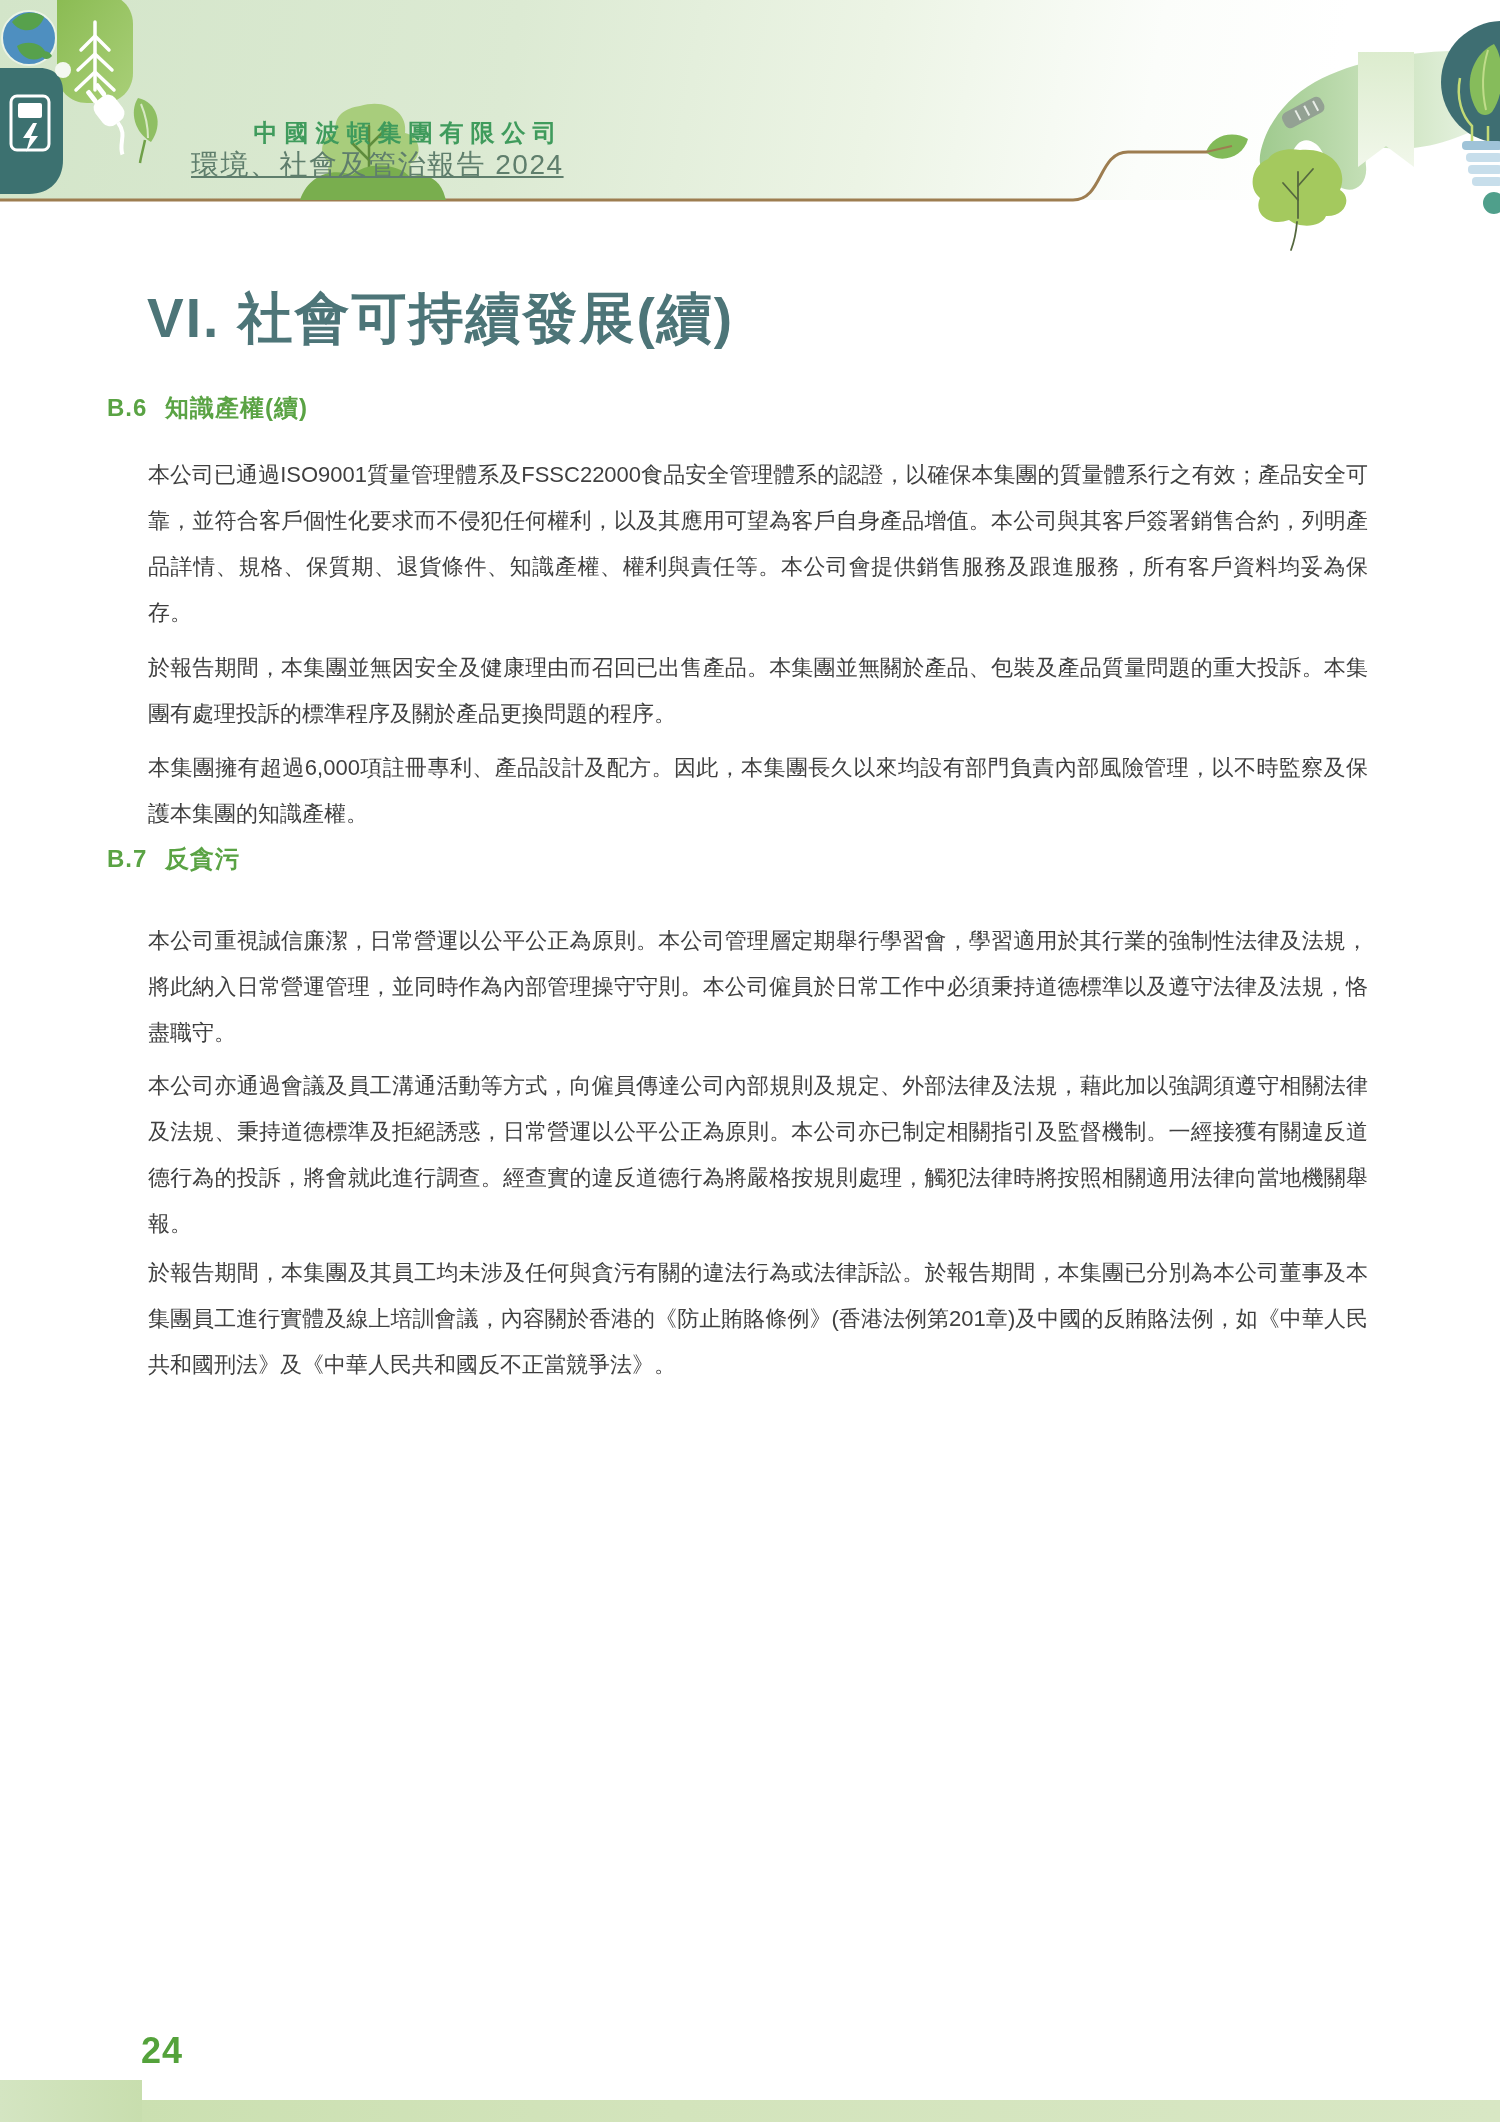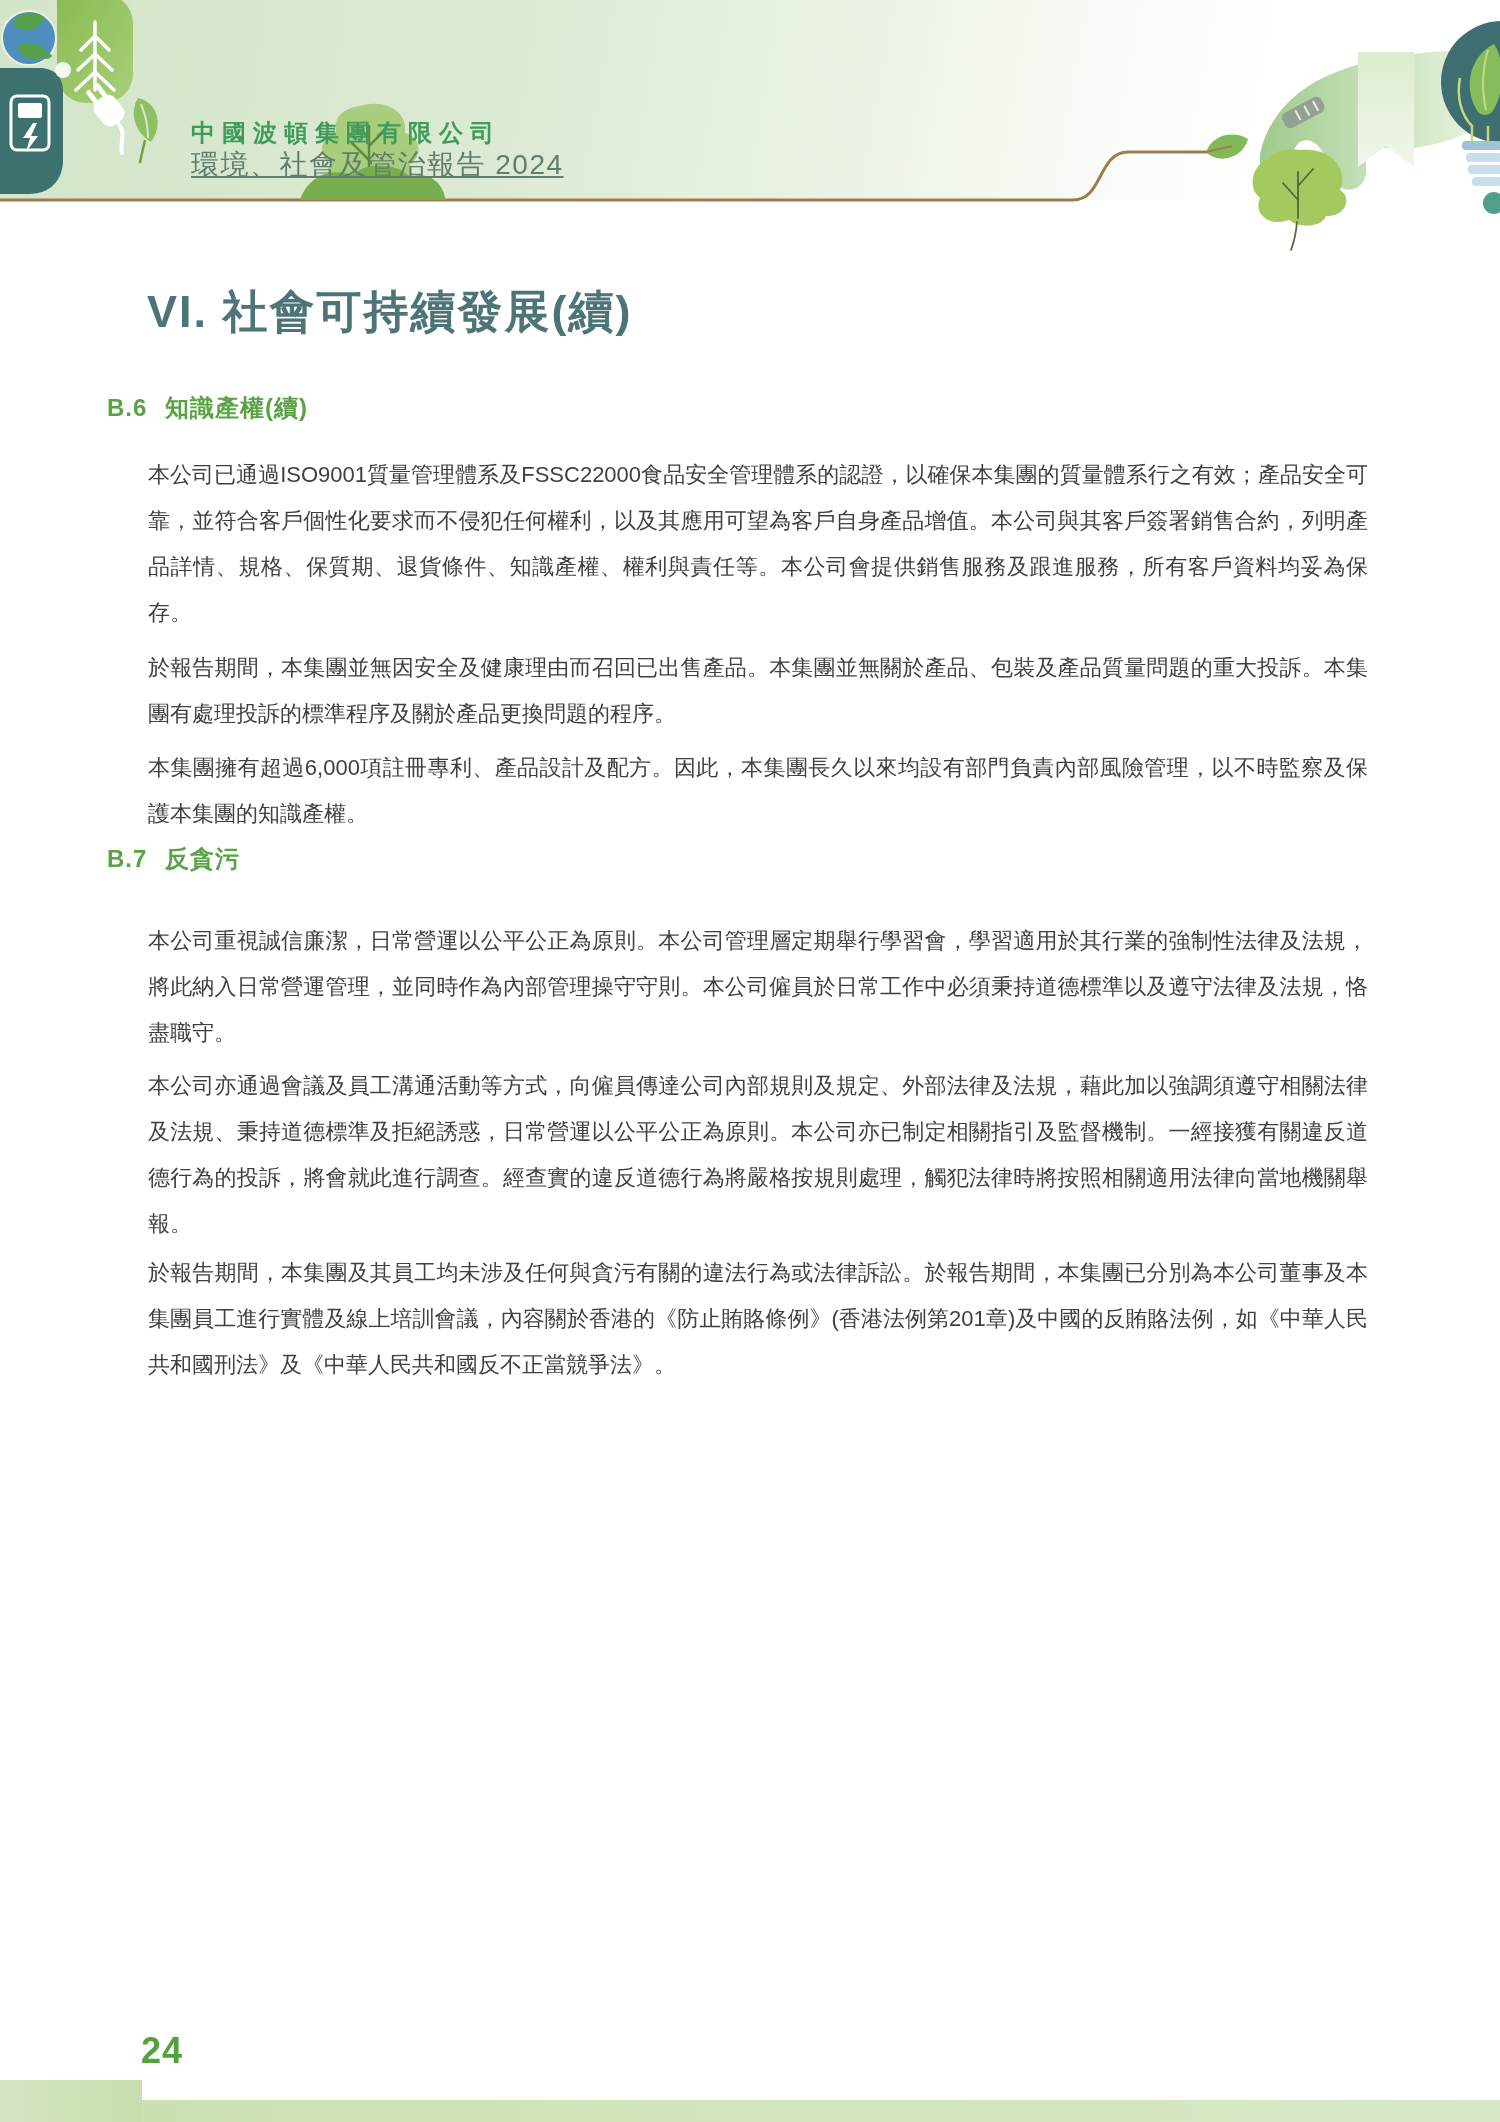--- a/index.html
+++ b/index.html
@@ -7,31 +7,31 @@
     position:relative;width:1500px;height:2122px;margin:0 auto;
     background:#ffffff;overflow:hidden;
     font-family:"Liberation Sans", sans-serif;
   }
   
   .header-bg{
     position:absolute;left:0;top:0;width:1500px;height:200px;
     background:linear-gradient(100deg,#d3e5c9 0%,#dcead3 34%,#ecf4e5 58%,#fbfdfa 76%,#ffffff 88%);
   }
   .decor{position:absolute;left:0;top:0;pointer-events:none;}
-  .company-block{position:absolute;left:191px;top:118px;}
+  .company-block{position:absolute;left:191px;top:118px;text-align:right;}
   .company-name{
     color:#3f9b5c;font-weight:bold;font-size:24px;letter-spacing:7px;line-height:30px;
   }
   .report-title{
     color:#5f7e6c;font-size:28px;letter-spacing:1.5px;line-height:28px;margin-top:3px;text-decoration:underline;
   }
   
   .chapter-title{
     position:absolute;left:147px;top:282px;margin:0;
-    color:#4d7578;font-size:45px;font-weight:bold;letter-spacing:2px;
+    color:#4d7578;font-size:55px;font-weight:bold;letter-spacing:2px;
   }
   .sec-head{
     position:absolute;left:107px;display:flex;align-items:baseline;
     color:#5aa344;font-weight:bold;font-size:24px;letter-spacing:1px;
   }
   .sec-num{width:58px;flex:0 0 auto;}
   .para{
     position:absolute;left:148px;width:1220px;margin:0;
     color:#3f3f3f;font-size:22px;line-height:46px;
     text-align:justify;text-justify:inter-ideograph;

